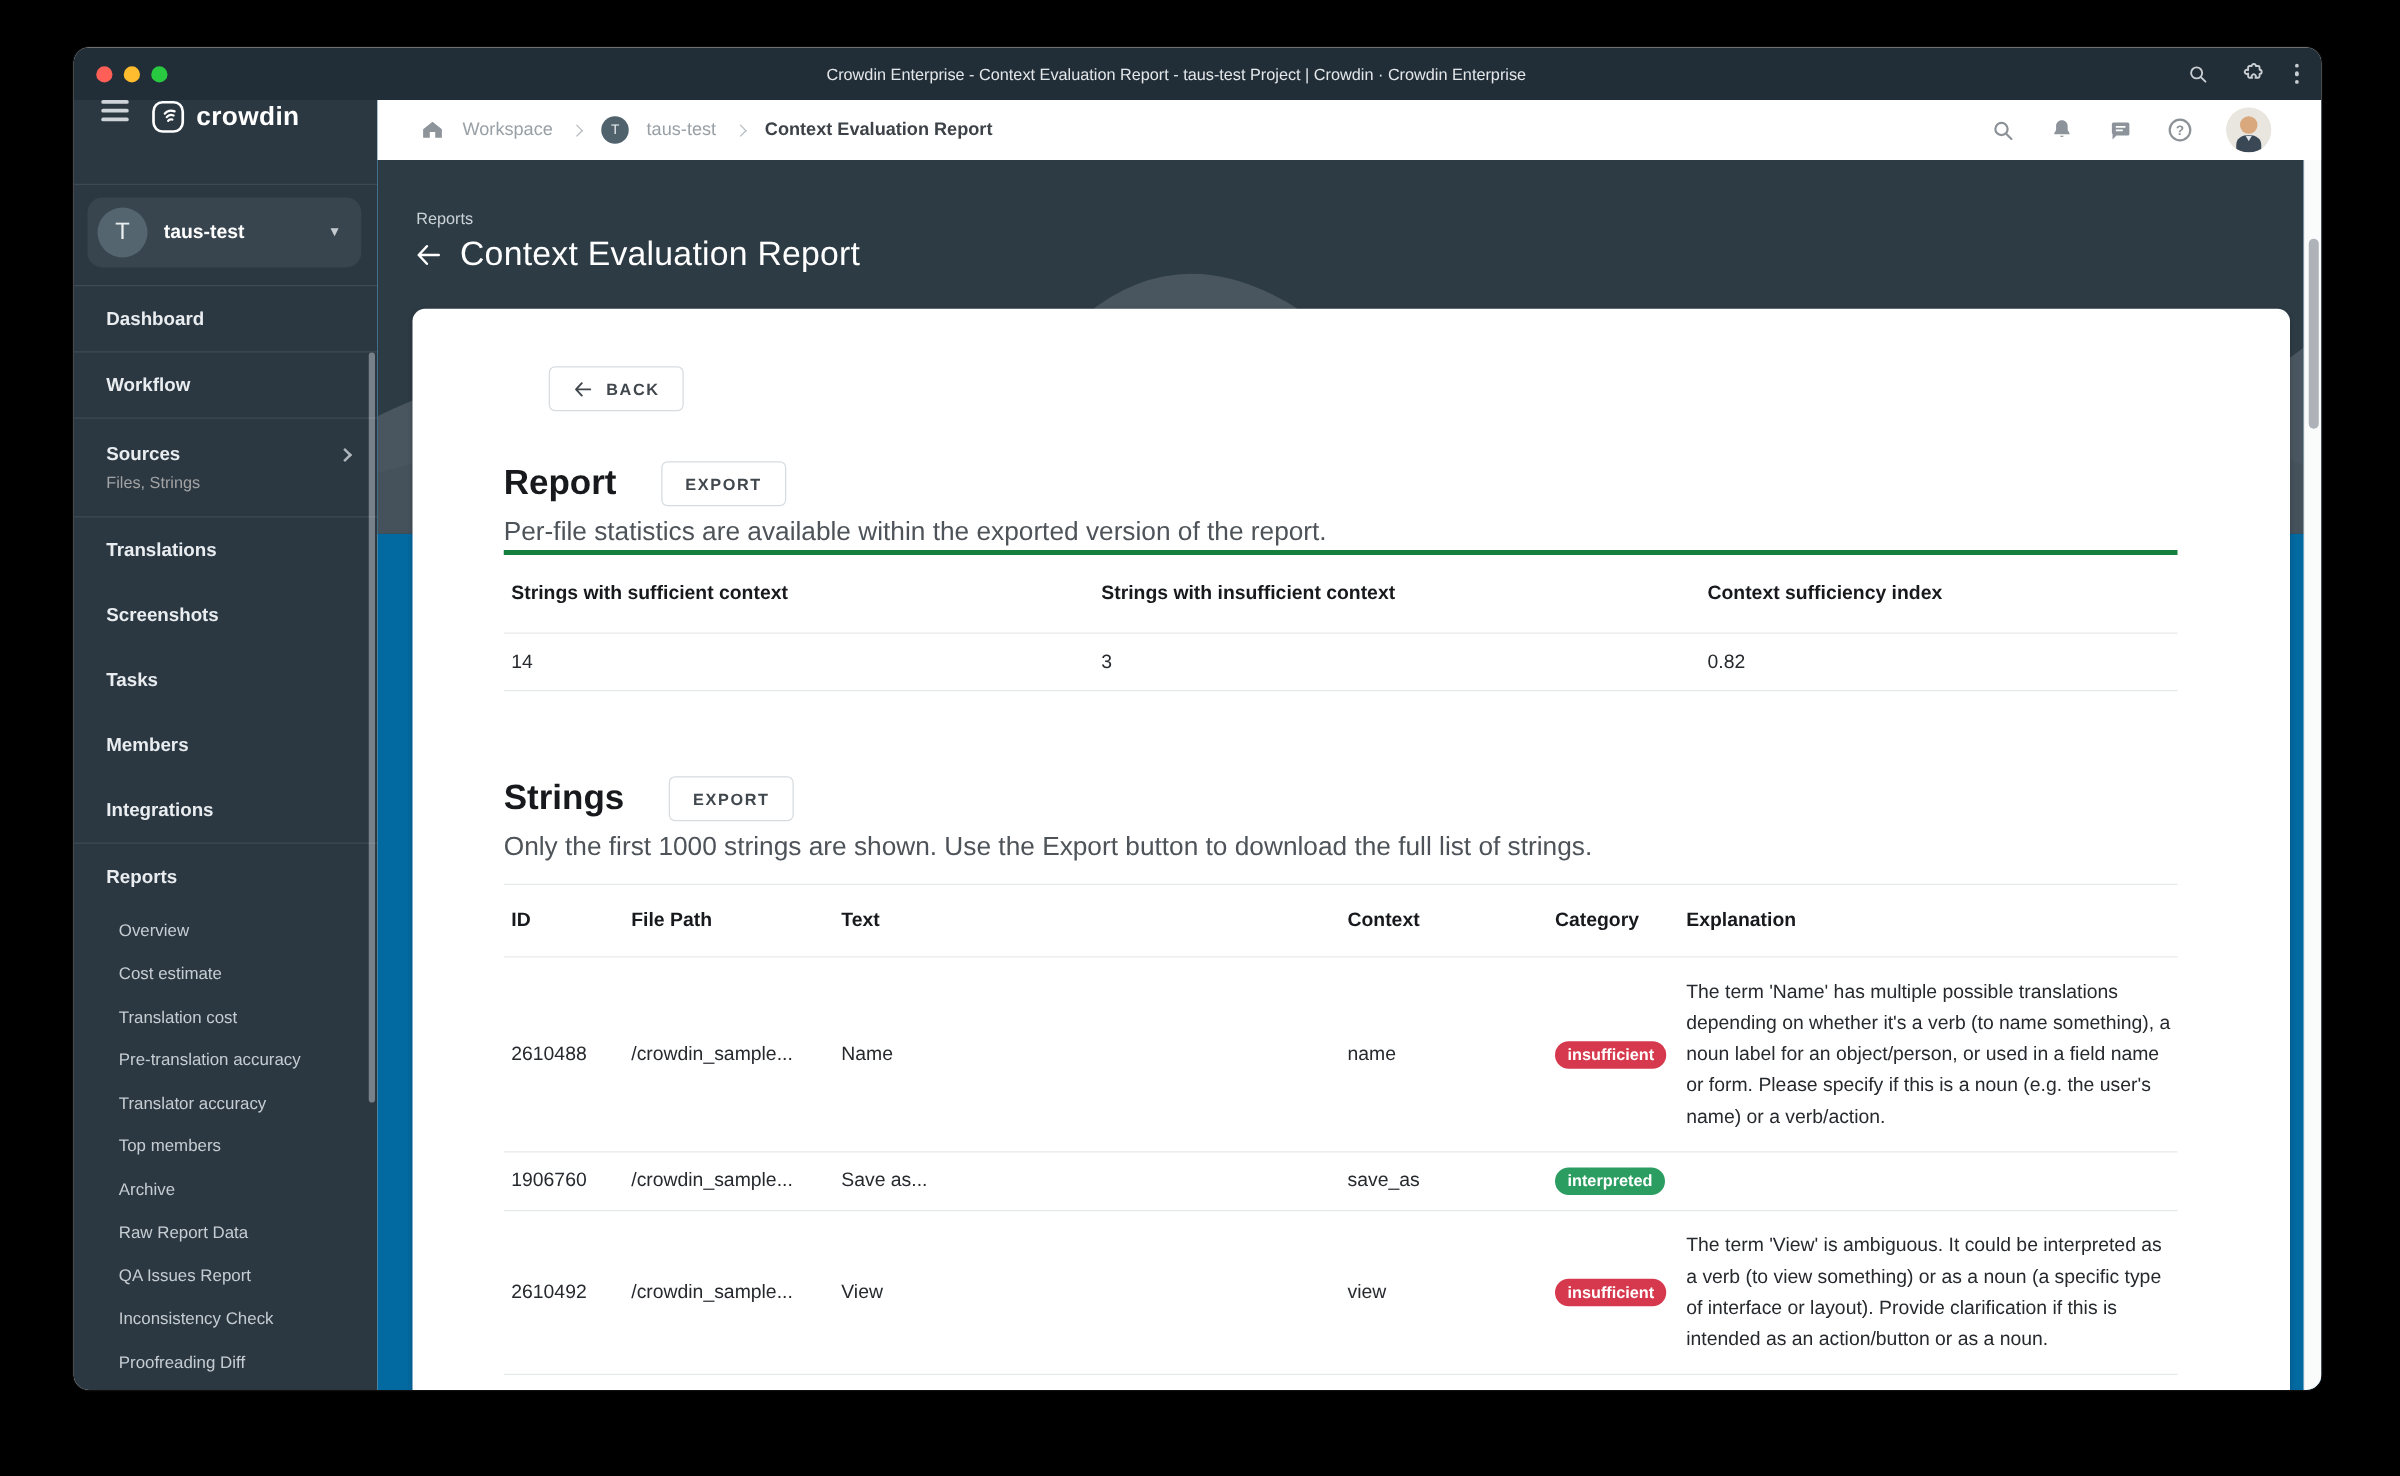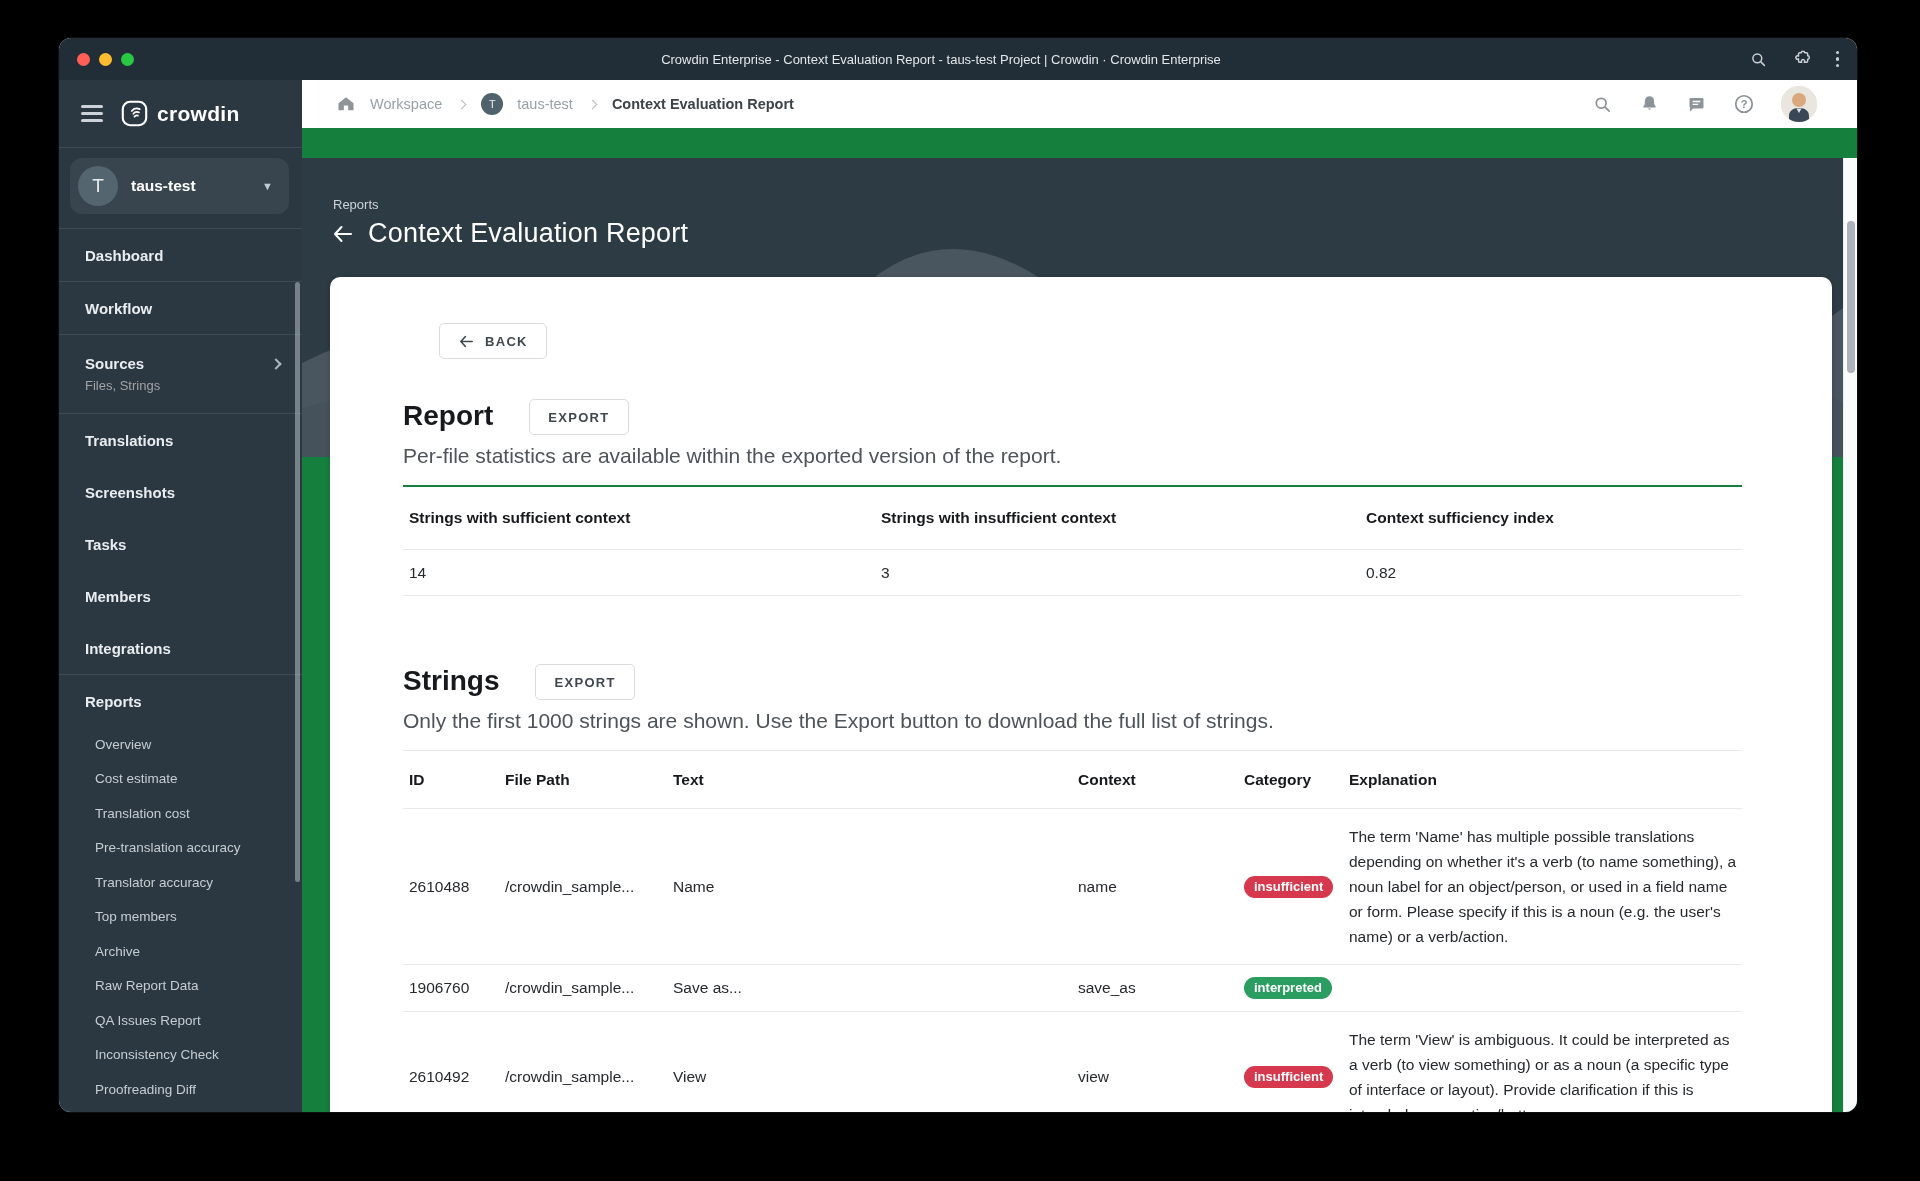--- a/index.html
+++ b/index.html
@@ -29,21 +29,21 @@
   .tb-title { flex:1; text-align:center; color:#e3e7ea; font-size:13px; white-space:nowrap; overflow:hidden; }
   .tb-icons { width:130px; flex:none; display:flex; justify-content:flex-end; align-items:center; gap:24px; }
   .tb-icons svg { display:block; }
   .dots3 { display:flex; flex-direction:column; gap:3px; }
   .dots3 i { width:3.5px; height:3.5px; border-radius:50%; background:#c9ced3; }
 
   .chrome-body { flex:1; display:flex; min-height:0; }
 
   
   .sidebar { width:243px; flex:none; background:#2b3842; position:relative; color:#eaeef0; overflow:hidden; }
-  .sb-top { height:67px; display:flex; align-items:center; gap:18px; padding:0 0 0 22px; }
+  .sb-top { height:67px; display:flex; align-items:flex-start; gap:18px; padding:0 0 0 22px; }
   .hamburger { width:22px; display:flex; flex-direction:column; gap:4.5px; cursor:pointer; }
   .hamburger i { height:2.5px; background:#cdd3d8; border-radius:2px; }
   .logo { display:flex; align-items:center; gap:9px; }
   .logo-word { font-size:21px; font-weight:700; color:#fff; letter-spacing:.3px; }
   .sb-divider { height:1px; background:rgba(255,255,255,.09); }
   .proj-wrap { padding:10px 13px 14px 11px; }
   .proj {
     background:#38454f; border-radius:12px; height:56px;
     display:flex; align-items:center; gap:13px; padding:0 16px 0 8px; cursor:pointer;
   }
@@ -66,21 +66,21 @@
   .nav-subitem {
     height:34.5px; display:flex; align-items:center; padding-left:36px;
     font-size:13.5px; color:#c6cdd2; cursor:pointer;
   }
   .sb-scrollthumb {
     position:absolute; right:2px; top:202px; width:5px; height:600px;
     border-radius:3px; background:rgba(210,220,226,.45);
   }
 
   
-  .main { flex:1; min-width:0; position:relative; background:#15803d; display:flex; flex-direction:column;gap:30px; }
+  .main { flex:1; min-width:0; position:relative; background:#0369a1; display:flex; flex-direction:column; }
   .app-header {
     height:48px; flex:none; background:#fff; display:flex; align-items:center;
     justify-content:space-between; padding:0 40px 0 34px; position:relative; z-index:4;
   }
   .crumbs { display:flex; align-items:center; gap:14px; font-size:14.5px; color:#98a0a6; }
   .crumb-sep { width:7px; height:7px; border-right:1.8px solid #b4babf; border-top:1.8px solid #b4babf; transform:rotate(45deg); margin:0 2px; }
   .crumb-avatar { width:22px; height:22px; border-radius:50%; background:#50626c; color:#e9edef; font-size:11px; display:flex; align-items:center; justify-content:center; }
   .crumb-current { color:#3c4247; font-weight:600; }
   .hdr-icons { display:flex; align-items:center; gap:26px; }
   .hdr-icons svg { display:block; }
@@ -103,21 +103,21 @@
     display:inline-flex; align-items:center; gap:10px; background:#fff;
     border:1px solid #d8dcdf; border-radius:5px; padding:0 18px; height:36px;
     font-size:13px; font-weight:600; letter-spacing:1.3px; color:#40474d; cursor:pointer;
     font-family:inherit;
     margin-left:36px;
   }
   .section-head { display:flex; align-items:flex-start; justify-content:flex-start; }
   .h-report { font-size:28px; font-weight:700; color:#17191c; line-height:34px; }
   .sub { margin-top:9px; font-size:21px; color:#4d5358; }
 
-  .stats { margin-top:17px; border-top:2px solid #15803d; }
+  .stats { margin-top:2px; border-top:4px solid #15803d; }
   .stats-row { display:grid; grid-template-columns:472px 485px 1fr; align-items:center; }
   .stats-head { height:63px; border-bottom:1px solid #e6e9eb; }
   .stats-head > div { font-size:15.5px; font-weight:700; color:#17191c; padding-left:6px; }
   .stats-vals { height:46px; border-bottom:1px solid #e6e9eb; }
   .stats-vals > div { font-size:15.5px; color:#26292d; padding-left:6px; }
 
   .strings-gap { margin-top:68px; }
   .stable { margin-top:17px; border-top:1px solid #e6e9eb; }
   .srow { display:grid; grid-template-columns:96px 168px 405px 166px 105px 1fr; align-items:center; border-bottom:1px solid #e6e9eb; }
   .srow > div { font-size:15.5px; color:#26292d; padding:12px 14px 12px 6px; }

